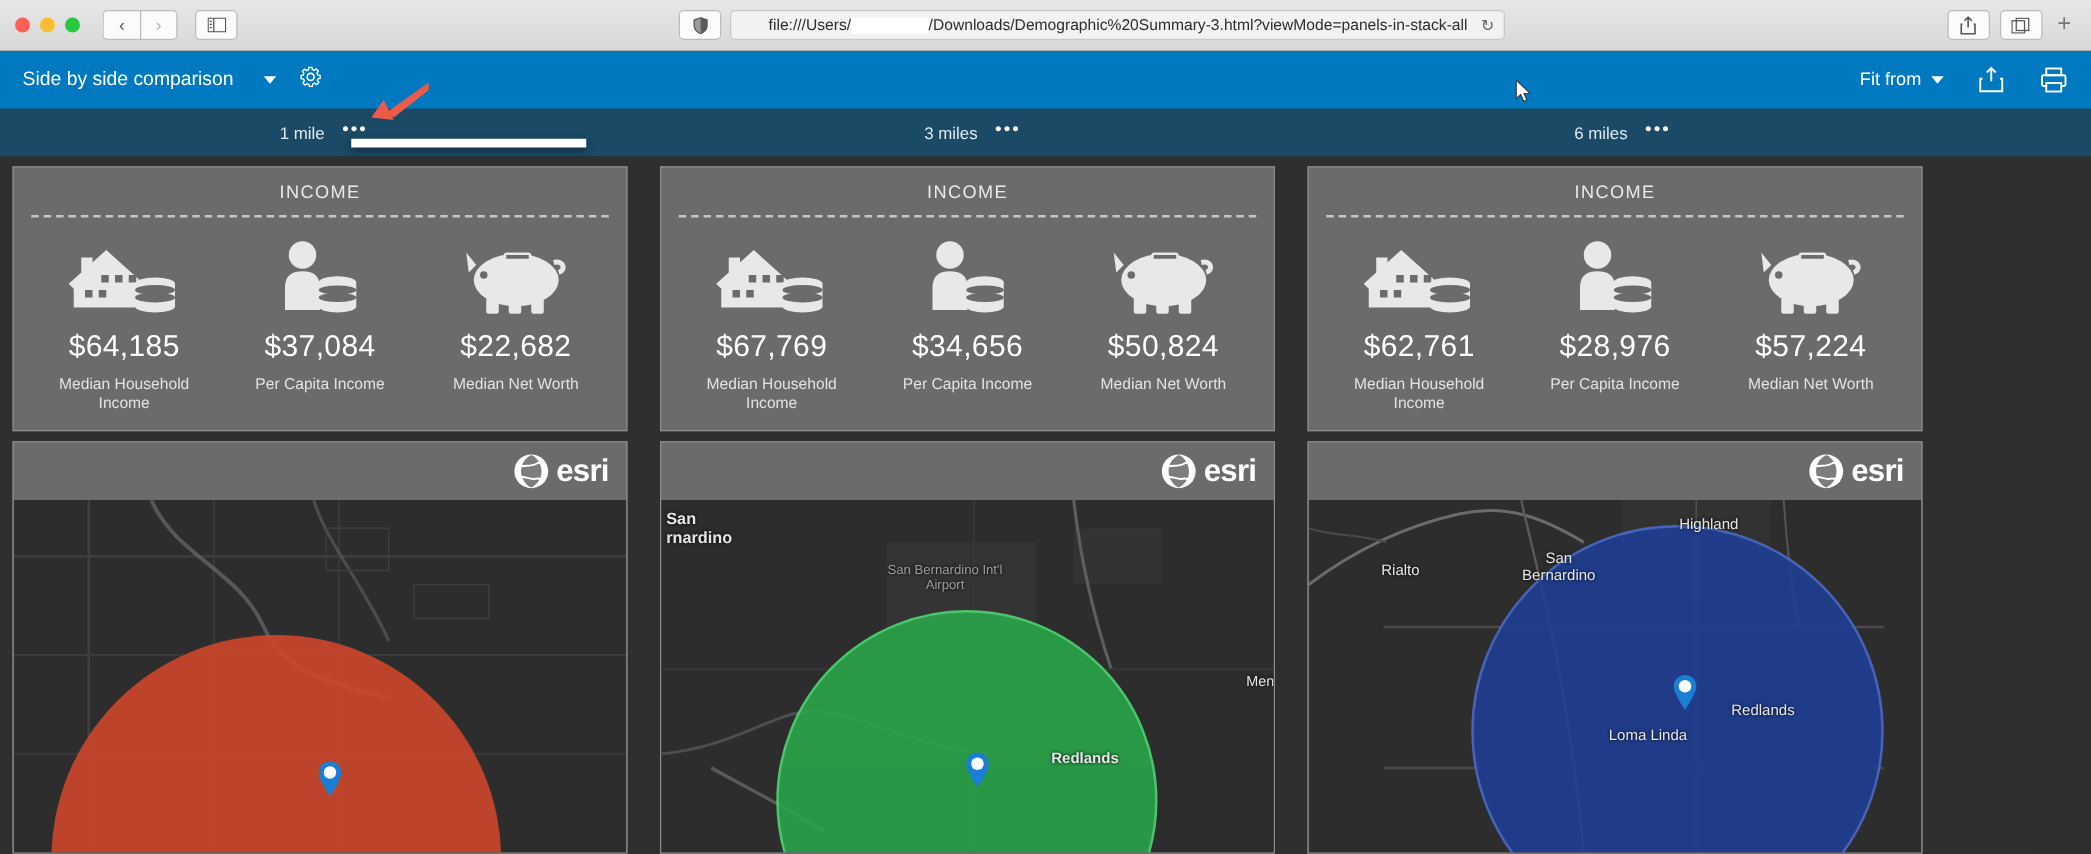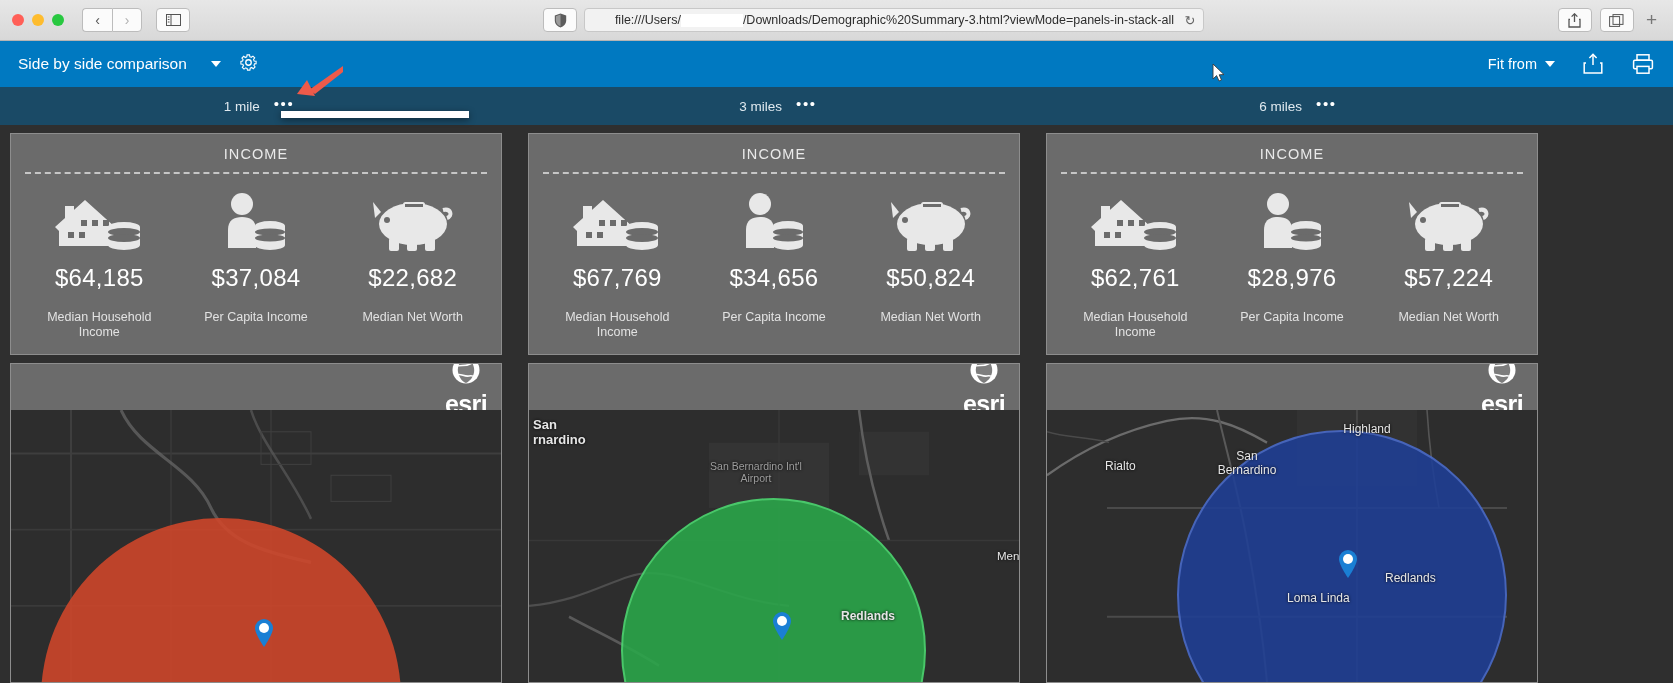--- a/index.html
+++ b/index.html
@@ -158,21 +158,21 @@
     color: #ffffff;
     font-size: 24px;
     font-weight: 300;
     margin-top: 10px;
     letter-spacing: 0.3px;
   }
   .metric-label {
     color: #e2e2e2;
     font-size: 12.5px;
     text-align: center;
-    margin-top: 18px;
+    margin-top: 8px;
     line-height: 1.2;
     max-width: 120px;
   }
 
   
   .map-card {
     background: #6b6b6b;
     border: 1px solid #8d8d8d;
     flex: 1;
     display: flex;
@@ -182,21 +182,21 @@
   }
   .map-header {
     height: 46px;
     background: #6b6b6b;
     display: flex;
     align-items: center;
     justify-content: flex-end;
     padding-right: 14px;
     flex: 0 0 46px;
   }
-  .esri-logo { display: flex; align-items: center; gap: 5px; flex-direction: column; }
+  .esri-logo { display: flex; align-items: center; gap: 5px; }
   .esri-word { color: #ffffff; font-size: 25px; font-weight: bold; letter-spacing: -0.6px; }
   .map-canvas {
     flex: 1;
     position: relative;
     background: #2c2c2c;
     overflow: hidden;
   }
   .ring {
     position: absolute;
     border-radius: 50%;

